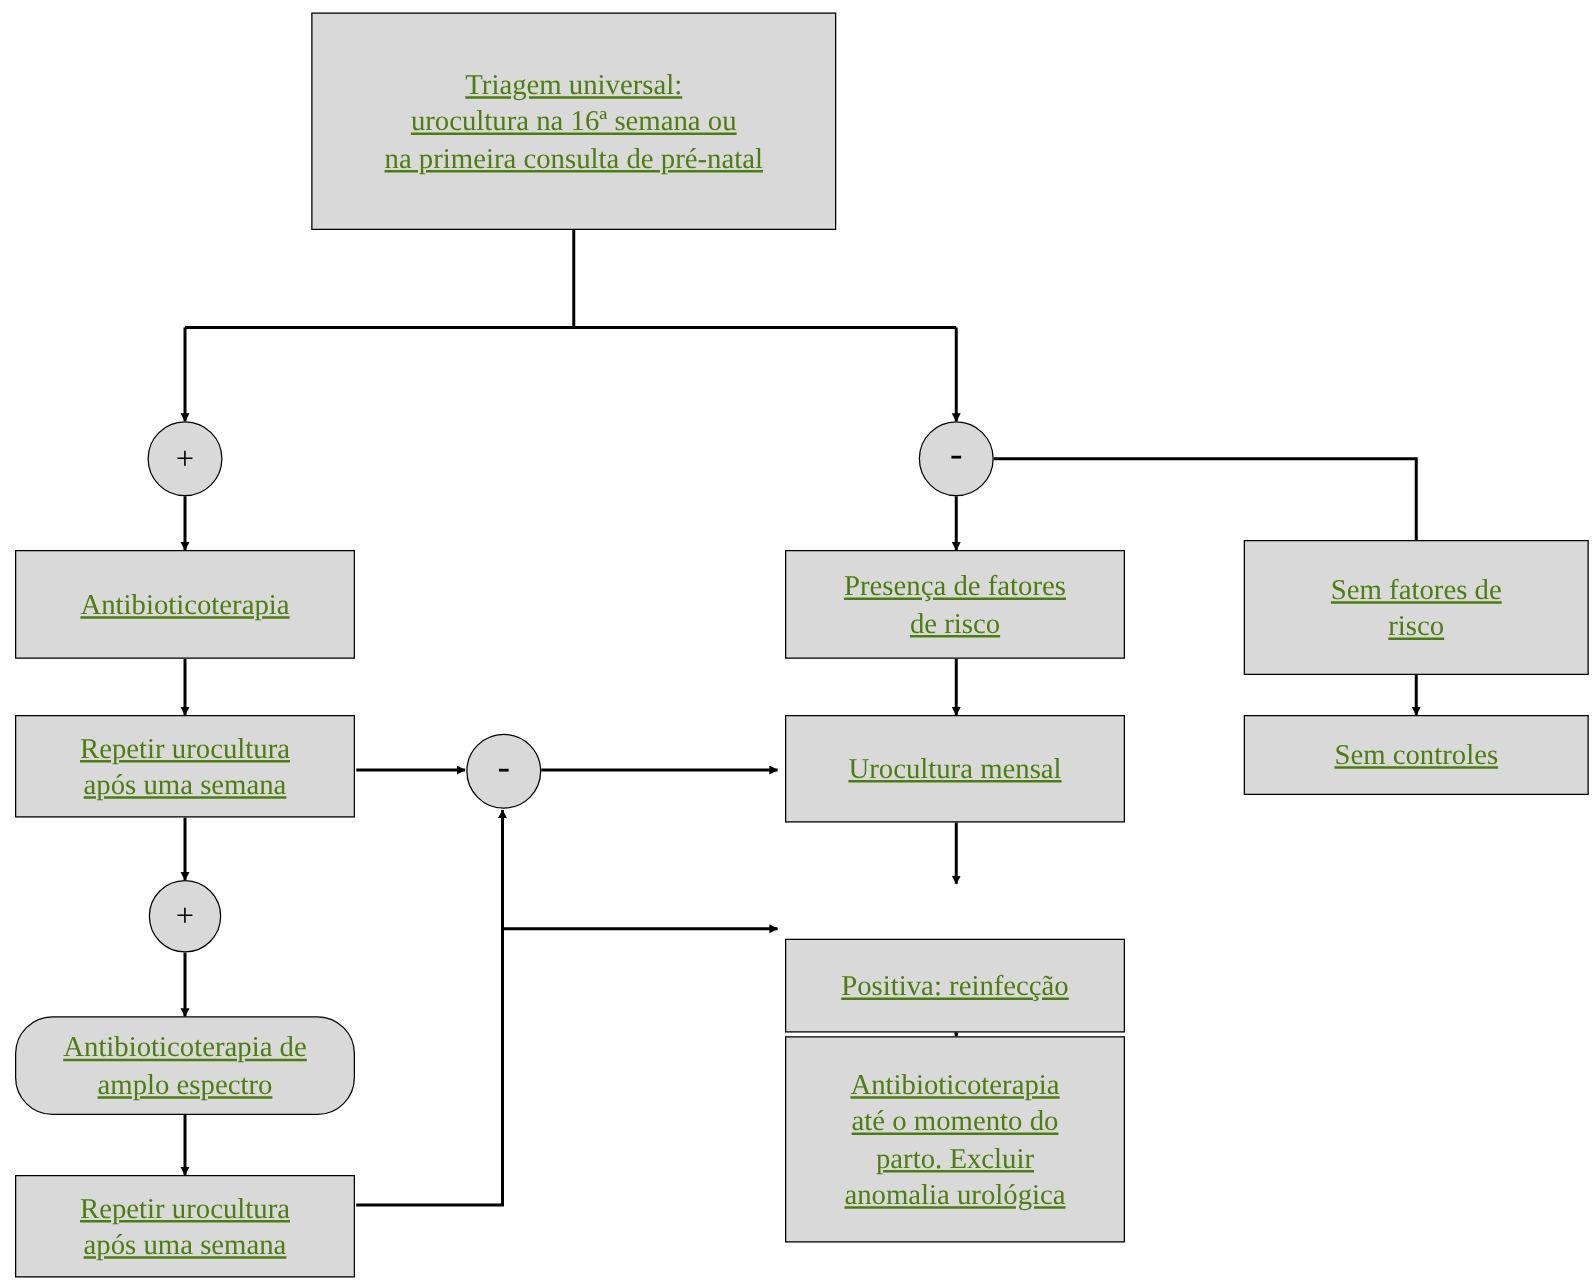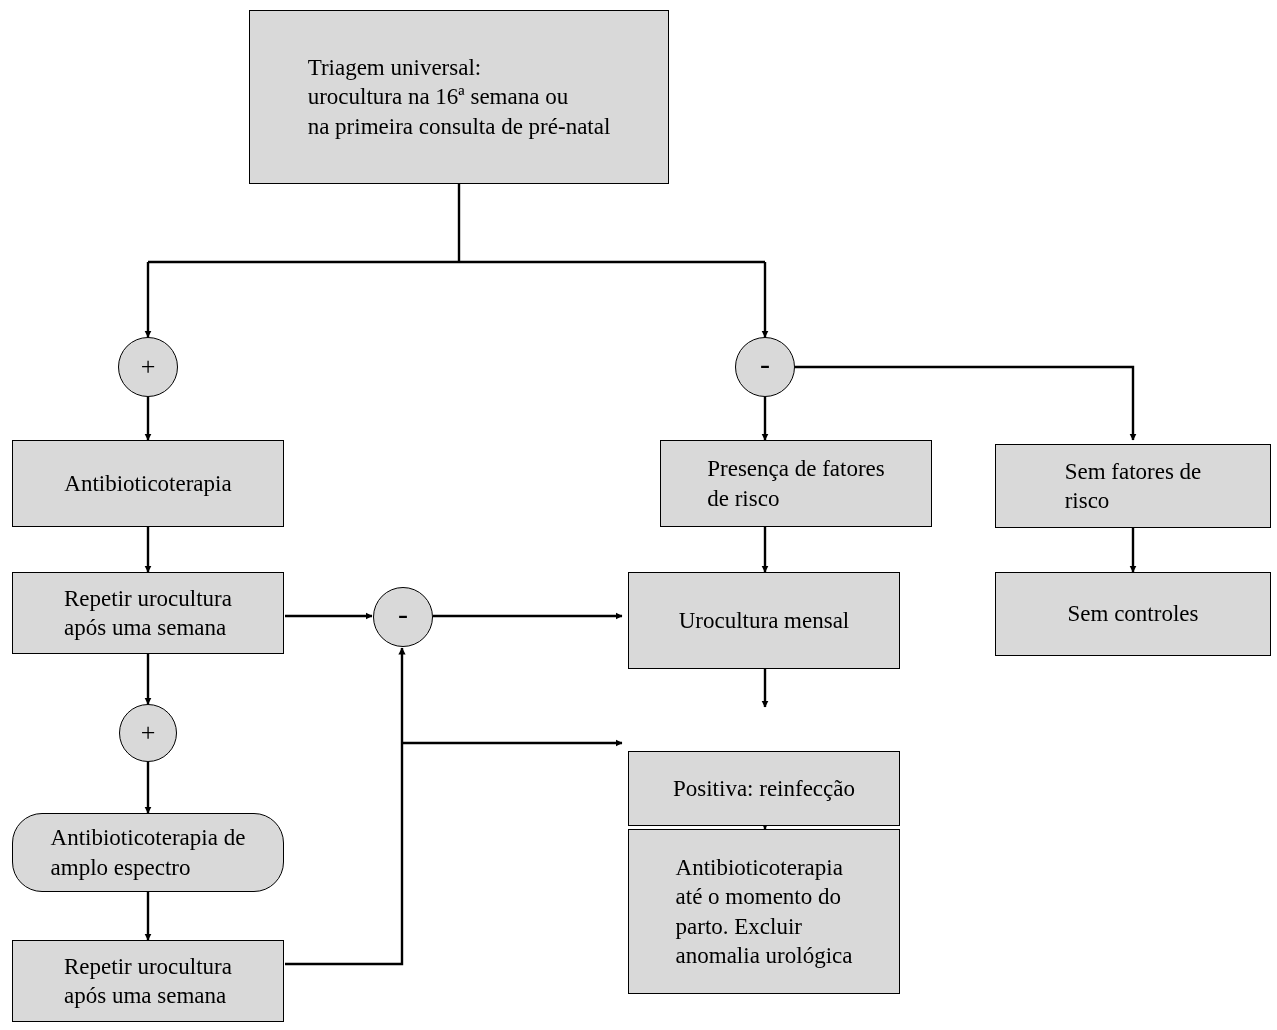--- a/index.html
+++ b/index.html
@@ -19,25 +19,27 @@
     overflow: hidden;
   }
   .node {
     position: absolute;
     box-sizing: border-box;
     background: #d9d9d9;
     border: 1px solid #000000;
     display: flex;
     align-items: center;
     justify-content: center;
+    text-align: center;
     font-size: 23px;
     line-height: 1.28;
-    color: #000000;
+    color: #4d7c0f;
     padding: 2px 6px;
     white-space: pre-line;
+    text-decoration: underline;
   }
   .circle {
     position: absolute;
     box-sizing: border-box;
     background: #d9d9d9;
     border: 1px solid #000000;
     border-radius: 50%;
     display: flex;
     align-items: center;
     justify-content: center;
@@ -133,29 +135,29 @@
   <div class="node" style="left:12px; top:813px; width:272px; height:79px;border-radius:30px;">Antibioticoterapia de
 amplo espectro</div>
 
   <div class="node" style="left:12px; top:940px; width:272px; height:82px;">Repetir urocultura
 após uma semana</div>
 
   <div class="circle minus" style="left:373px; top:587px; width:60px; height:60px;">
     <span>-</span>
   </div>
 
-  <div class="node" style="left:660px; top:440px; width:272px; height:87px;">Presença de fatores
+  <div class="node" style="left:628px; top:440px; width:272px; height:87px;">Presença de fatores
 de risco</div>
 
-  <div class="node" style="left:995px; top:444px; width:276px; height:84px;">Sem fatores de
+  <div class="node" style="left:995px; top:432px; width:276px; height:108px;">Sem fatores de
 risco</div>
 
-  <div class="node" style="left:628px; top:572px; width:272px; height:97px;">Urocultura mensal</div>
+  <div class="node" style="left:628px; top:572px; width:272px; height:86px;">Urocultura mensal</div>
 
-  <div class="node" style="left:995px; top:572px; width:276px; height:84px;">Sem controles</div>
+  <div class="node" style="left:995px; top:572px; width:276px; height:64px;">Sem controles</div>
 
   <div class="node" style="left:628px; top:707px; width:272px; height:75px;margin-top:44px;">Positiva: reinfecção</div>
 
   <div class="node" style="left:628px; top:829px; width:272px; height:165px;">Antibioticoterapia
 até o momento do
 parto. Excluir
 anomalia urológica</div>
 
 </div>
 

